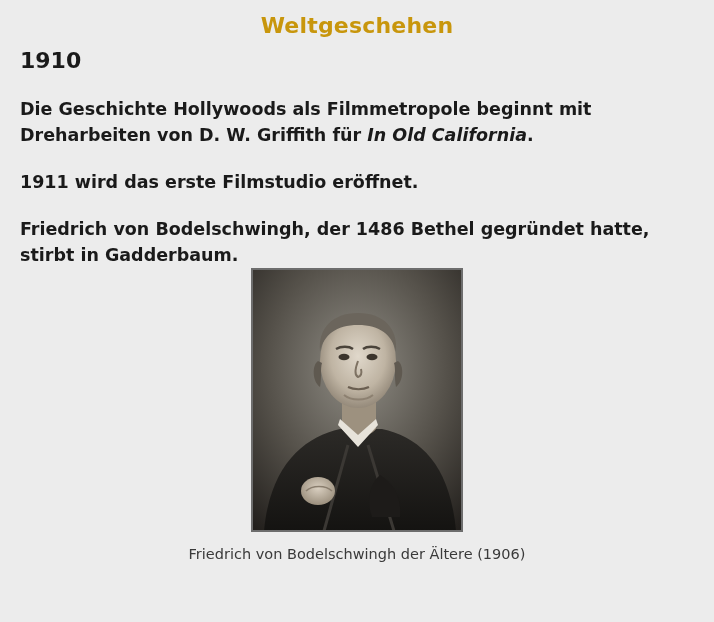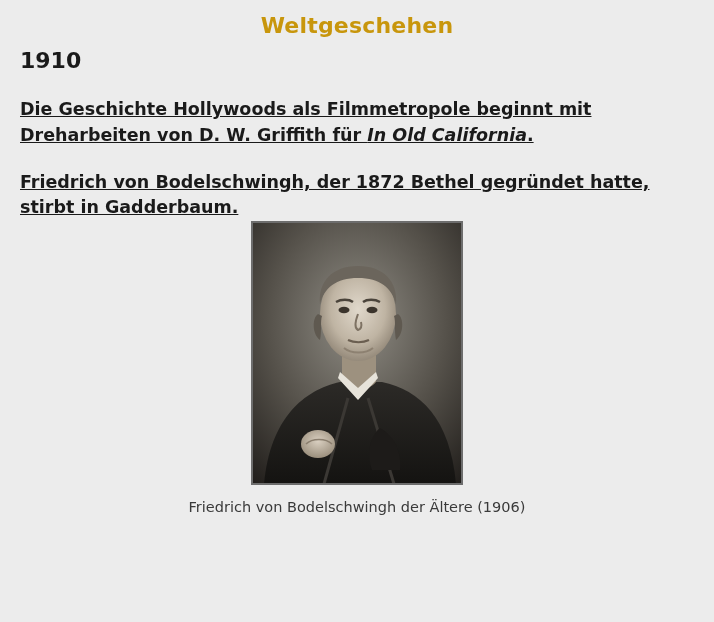--- a/index.html
+++ b/index.html
@@ -40,21 +40,20 @@
   }
   .body-text {
     font-size: 17.5px;
     font-weight: bold;
     line-height: 1.45;
     color: #1a1a1a;
     margin-top: 22px;
   }
   .para {
     margin-bottom: 22px;
-    text-decoration: underline;
   }
   .para:last-child {
     margin-bottom: 0;
   }
   .italic {
     font-style: italic;
   }
   .figure {
     margin-top: 4px;
     text-align: center;
@@ -82,22 +81,23 @@
 <div class="page">
 
   <div class="heading">Weltgeschehen</div>
 
   <div class="year">1910</div>
 
   <div class="body-text">
 
     <p class="para"><span>Die Geschichte Hollywoods als Filmmetropole beginnt mit Dreharbeiten von D. W. Griffith für </span><span class="italic">In Old California</span><span>.</span></p>
 
+    <p class="para"><span>1911 wird das erste Filmstudio eröffnet.</span></p>
 
-    <p class="para"><span>Friedrich von Bodelschwingh, der 1872 Bethel gegründet hatte, stirbt in Gadderbaum.</span></p>
+    <p class="para"><span>Friedrich von Bodelschwingh, der 1486 Bethel gegründet hatte, stirbt in Gadderbaum.</span></p>
 
   </div>
 
   <figure class="figure" style="margin:0;">
     <svg class="portrait" viewBox="0 0 210 262" preserveAspectRatio="none">
       <defs>
         <radialGradient id="bg" cx="50%" cy="38%" r="78%">
           <stop offset="0%" stop-color="#8d8madd"></stop>
           <stop offset="0%" stop-color="#908d85"></stop>
           <stop offset="55%" stop-color="#55514a"></stop>

